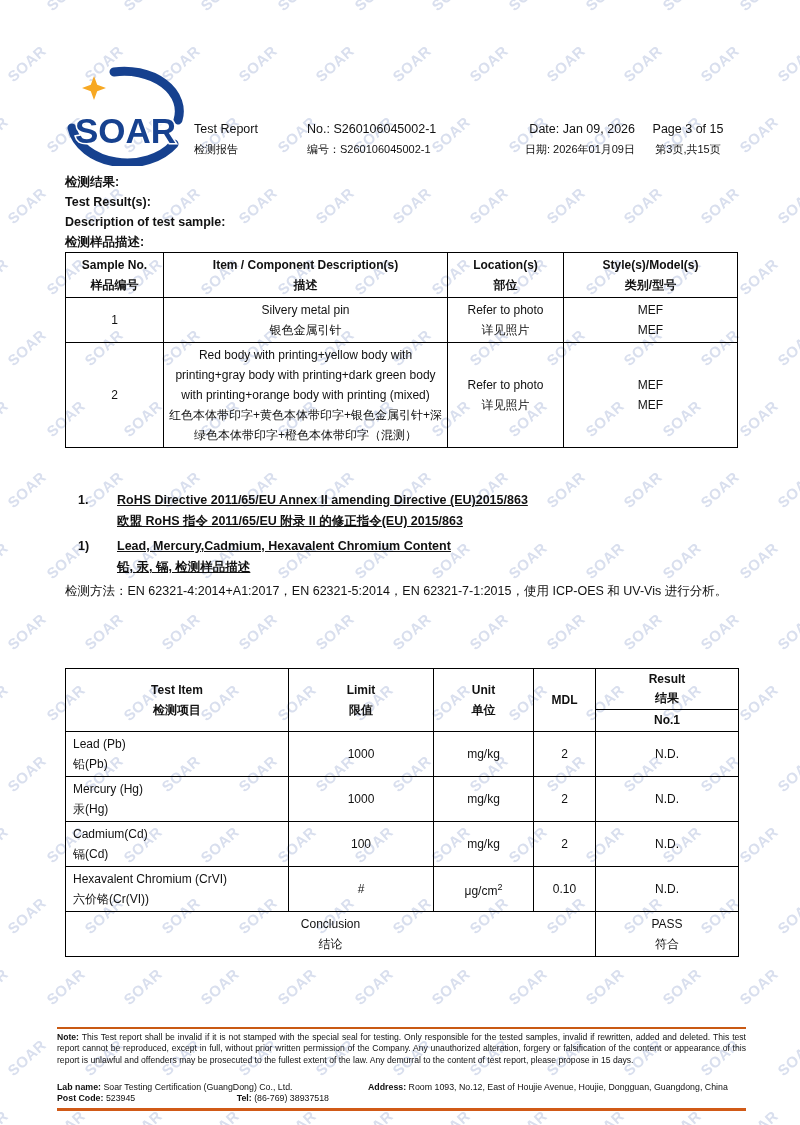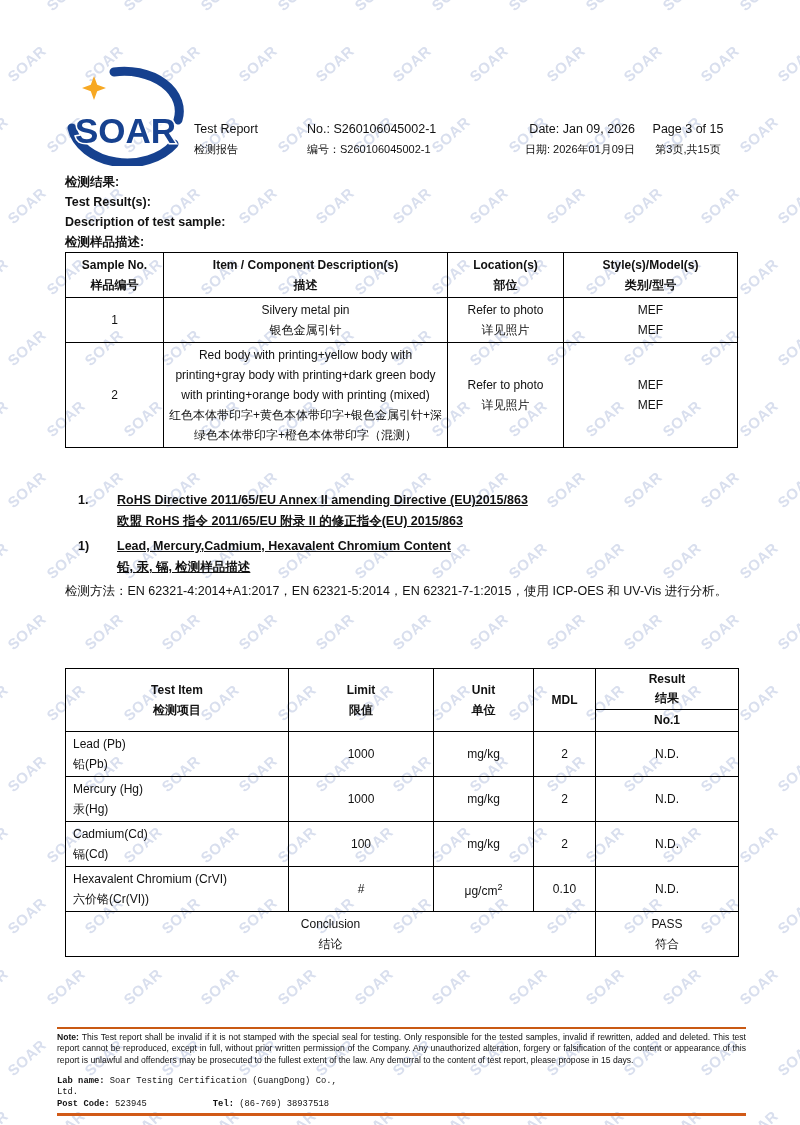--- a/index.html
+++ b/index.html
@@ -51,21 +51,21 @@
   #results-table col.c5{width:143px;}
   #results-table td.item { text-align:left; padding-left:7px; }
   #results-table .subhdr { line-height:19px; padding:1px 4px; }
   #results-table sup { font-size:9px; }
 
   
   #footer { position:absolute; top:1027px; left:57px; width:689px; }
   .oline-top { border-top:2.5px solid #c95913; }
   .oline-bottom { border-top:3px solid #d15a17; margin-top:3px; }
   #note { font-size:8.6px; line-height:11.3px; text-align:justify; margin-top:3px; }
-  #labinfo { display:flex; justify-content:space-between; font-size:8.8px; line-height:11.5px; margin-top:10px;font-family:Liberation Mono, monospace; }
+  #labinfo { display:flex; justify-content:space-between; font-size:8.8px; line-height:11.5px; margin-top:16px; }
   #labinfo .lcol { width:300px; } #labinfo .rcol { width:378px; }
   .lab-line { display:flex; justify-content:space-between; }
   b { font-weight:bold; }
 </style>
 </head>
 <body>
 
 <div id="watermark-layer">
     <span style="color: rgb(217, 223, 238); left: -34px; top: -16px;">SOAR</span>
     <span style="color: rgb(217, 223, 238); left: 43px; top: -16px;">SOAR</span>
@@ -458,18 +458,19 @@
     <div id="note"><b>Note:</b> <span>This Test report shall be invalid if it is not stamped with the special seal for testing. Only responsible for the tested samples, invalid if rewritten, added and deleted. This test report cannot be reproduced, except in full, without prior written permission of the Company.  Any unauthorized alteration, forgery or falsification of the content or appearance of this report is unlawful and offenders may be prosecuted to the fullest extent of the law. Any demurral to the content of test report, please propose in 15 days.</span></div>
     <div id="labinfo">
       <div class="lcol">
         <div><b>Lab name:</b> <span>Soar Testing Certification (GuangDong) Co., Ltd.</span></div>
         <div class="lab-line">
           <span><b>Post Code:</b> <span>523945</span></span>
           <span style="margin-right:28px;"><b>Tel:</b> <span>(86-769) 38937518</span></span>
         </div>
       </div>
       <div class="rcol">
+        <div><b>Address:</b> <span>Room 1093, No.12, East of Houjie Avenue, Houjie, Dongguan, Guangdong, China</span></div>
       </div>
     </div>
     <div class="oline-bottom"></div>
   </div>
 
 </div>
 
 </body></html>

